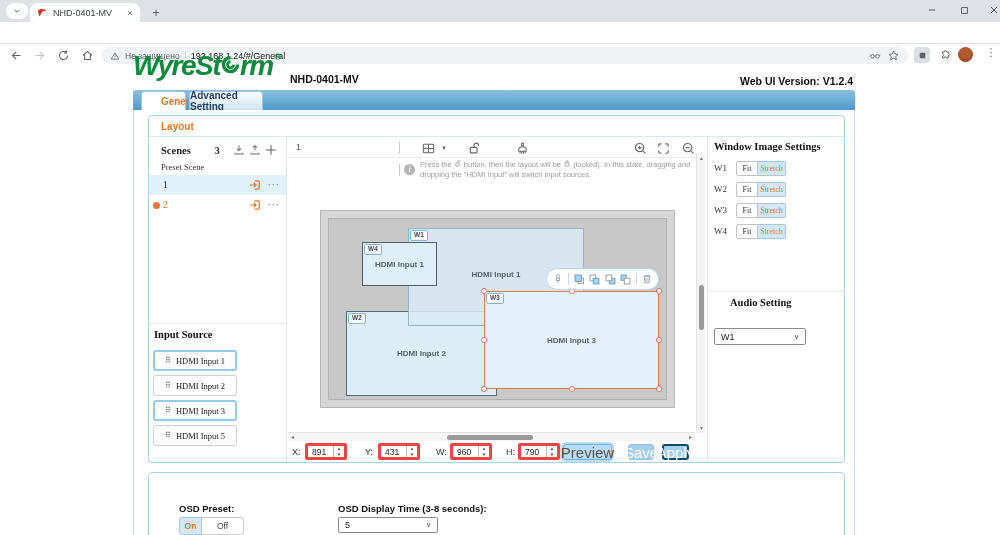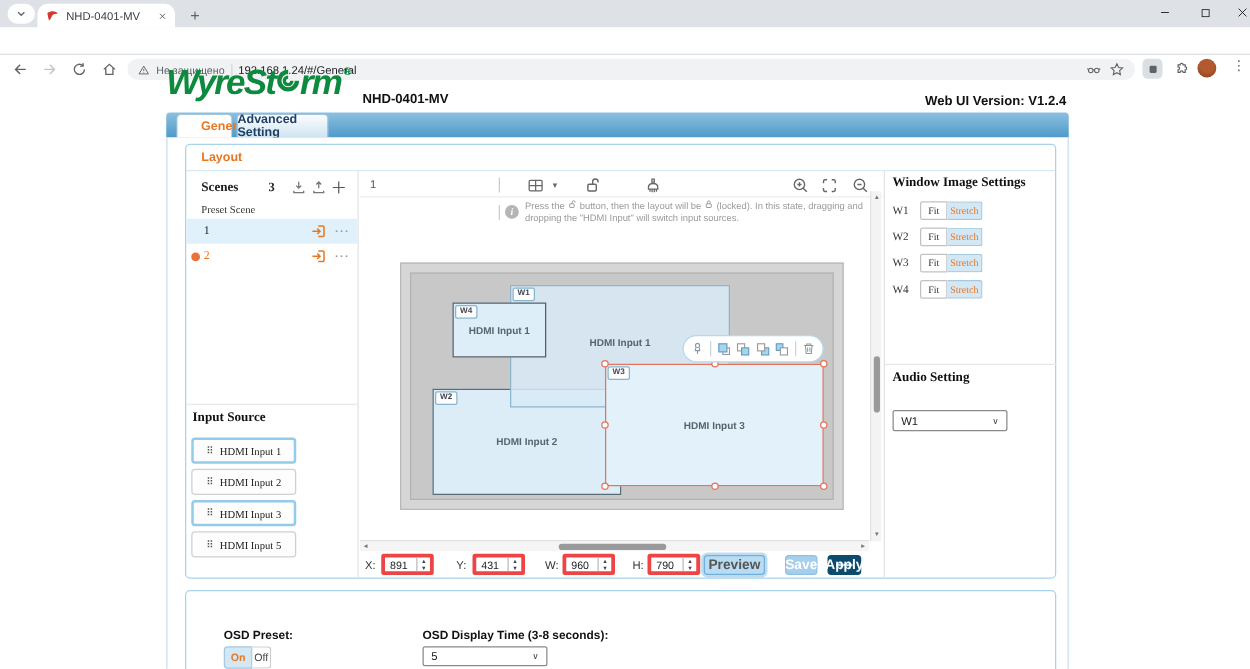--- a/index.html
+++ b/index.html
@@ -131,53 +131,53 @@
   
   #coord-row { position:absolute; left:0; top:305px; width:418px; height:20px; }
   .coord-label { position:absolute; top:5px; font-size:9px; color:#333; }
   .spin { position:absolute; top:1px; width:42px; height:17px; background:#fff; border:3px solid #ef4444;
     border-radius:2px; display:flex; align-items:center; }
   .spin .val { flex:1; font-size:8.5px; color:#222; padding-left:4px; }
   .spin .arrows { width:11px; height:100%; border-left:1px solid #bbb; display:flex; flex-direction:column;
     align-items:center; justify-content:center; font-size:4.5px; color:#444; line-height:6px; }
   #coord-div { position:absolute; left:272px; top:2px; width:1px; height:15px; background:#ddd; }
   .act-btn { position:absolute; top:2px; height:16px; display:flex; align-items:center; justify-content:center;
-    font-size:11px; font-weight:bold; border-radius:3px; }
+    font-size:15px; font-weight:normal; border-radius:3px; }
   #btn-preview { left:275px; width:49px; background:#badcf2; border:1px solid #6fb0dd;
     box-shadow:0 0 0 2px rgba(125,185,225,.5); color:#555; }
   #btn-save { left:340px; width:26px; background:#a6cfec; border:1px solid #8fc0e4; color:#fff; }
-  #btn-apply { left:374px; width:27px; background:#a6cfec; border:7px solid #0c4a6e; color:#fff; }
+  #btn-apply { left:374px; width:27px; background:#a6cfec; border:2px solid #0c4a6e; color:#fff; }
 
   
   #col-right { position:absolute; left:558px; top:0; width:137px; height:325px; border-left:1px solid #e3e3e3; }
   #wis-title { position:absolute; left:6px; top:4px; font:bold 10.5px "Liberation Serif",serif; color:#111; }
   .wis-row { position:absolute; left:6px; width:125px; height:16px; display:flex; align-items:center; }
   .wis-label { width:22px; font:9px "Liberation Serif",serif; color:#333; }
   .fit-btn { width:22px; height:15px; background:#fff; border:1px solid #c2c2c2; border-radius:2px 0 0 2px;
     display:flex; align-items:center; justify-content:center; font:8px "Liberation Serif",serif; color:#333; }
   .stretch-btn { width:28px; height:15px; background:#d3e7f4; border:1px solid #a5c8de; border-left:none;
     border-radius:0 2px 2px 0; display:flex; align-items:center; justify-content:center;
     font:8px "Liberation Serif",serif; color:#e87722; }
   #right-divider { position:absolute; left:0; top:154px; width:137px; height:1px; background:#e8e8e8; }
-  #audio-title { position:absolute; left:6px; top:160px; font:bold 10.5px "Liberation Serif",serif; color:#111; }
+  #audio-title { position:absolute; left:22px; top:160px; font:bold 10.5px "Liberation Serif",serif; color:#111; }
   #audio-src-label { position:absolute; left:6px; top:194px; font:8px "Liberation Serif",serif; color:#333; }
   .selectbox { position:absolute; background:#fff; border:1px solid #8a8a8a; border-radius:2px;
     display:flex; align-items:center; padding:0 6px; }
   .selectbox .sval { flex:1; font-size:9px; color:#222; }
   .selectbox .chev { font-size:7px; color:#444; }
   #audio-select { left:6px; top:191px; width:92px; height:17px; }
 
   
   #osd-panel { left:148px; top:472px; width:697px; height:70px;
     border:1px solid #a9d3ea; border-radius:4px; background:#fff; }
   #osd-display-label { position:absolute; left:30px; top:30px; font-size:9.5px; font-weight:bold; color:#111; }
   #osd-onoff { position:absolute; left:30px; top:44px; height:18px; display:flex; }
   #osd-on { width:23px; background:#d3e7f4; border:1px solid #a5c8de; border-radius:3px 0 0 3px;
     display:flex; align-items:center; justify-content:center; font-size:8.5px; font-weight:bold; color:#e87722; }
-  #osd-off { width:15px; background:#fff; border:1px solid #ccc; border-left:none; border-radius:0 3px 3px 0;
+  #osd-off { width:42px; background:#fff; border:1px solid #ccc; border-left:none; border-radius:0 3px 3px 0;
     display:flex; align-items:center; justify-content:center; font-size:8.5px; color:#444; }
   #osd-time-label { position:absolute; left:189px; top:30px; font-size:9.5px; font-weight:bold; color:#111; }
   #osd-time-select { left:189px; top:44px; width:100px; height:16px; }
 </style>
 </head>
 <body>
 
 <div class="abs" id="tabstrip">
   <div class="abs" id="tab-search">
     <svg width="10" height="10" viewBox="0 0 16 16">

